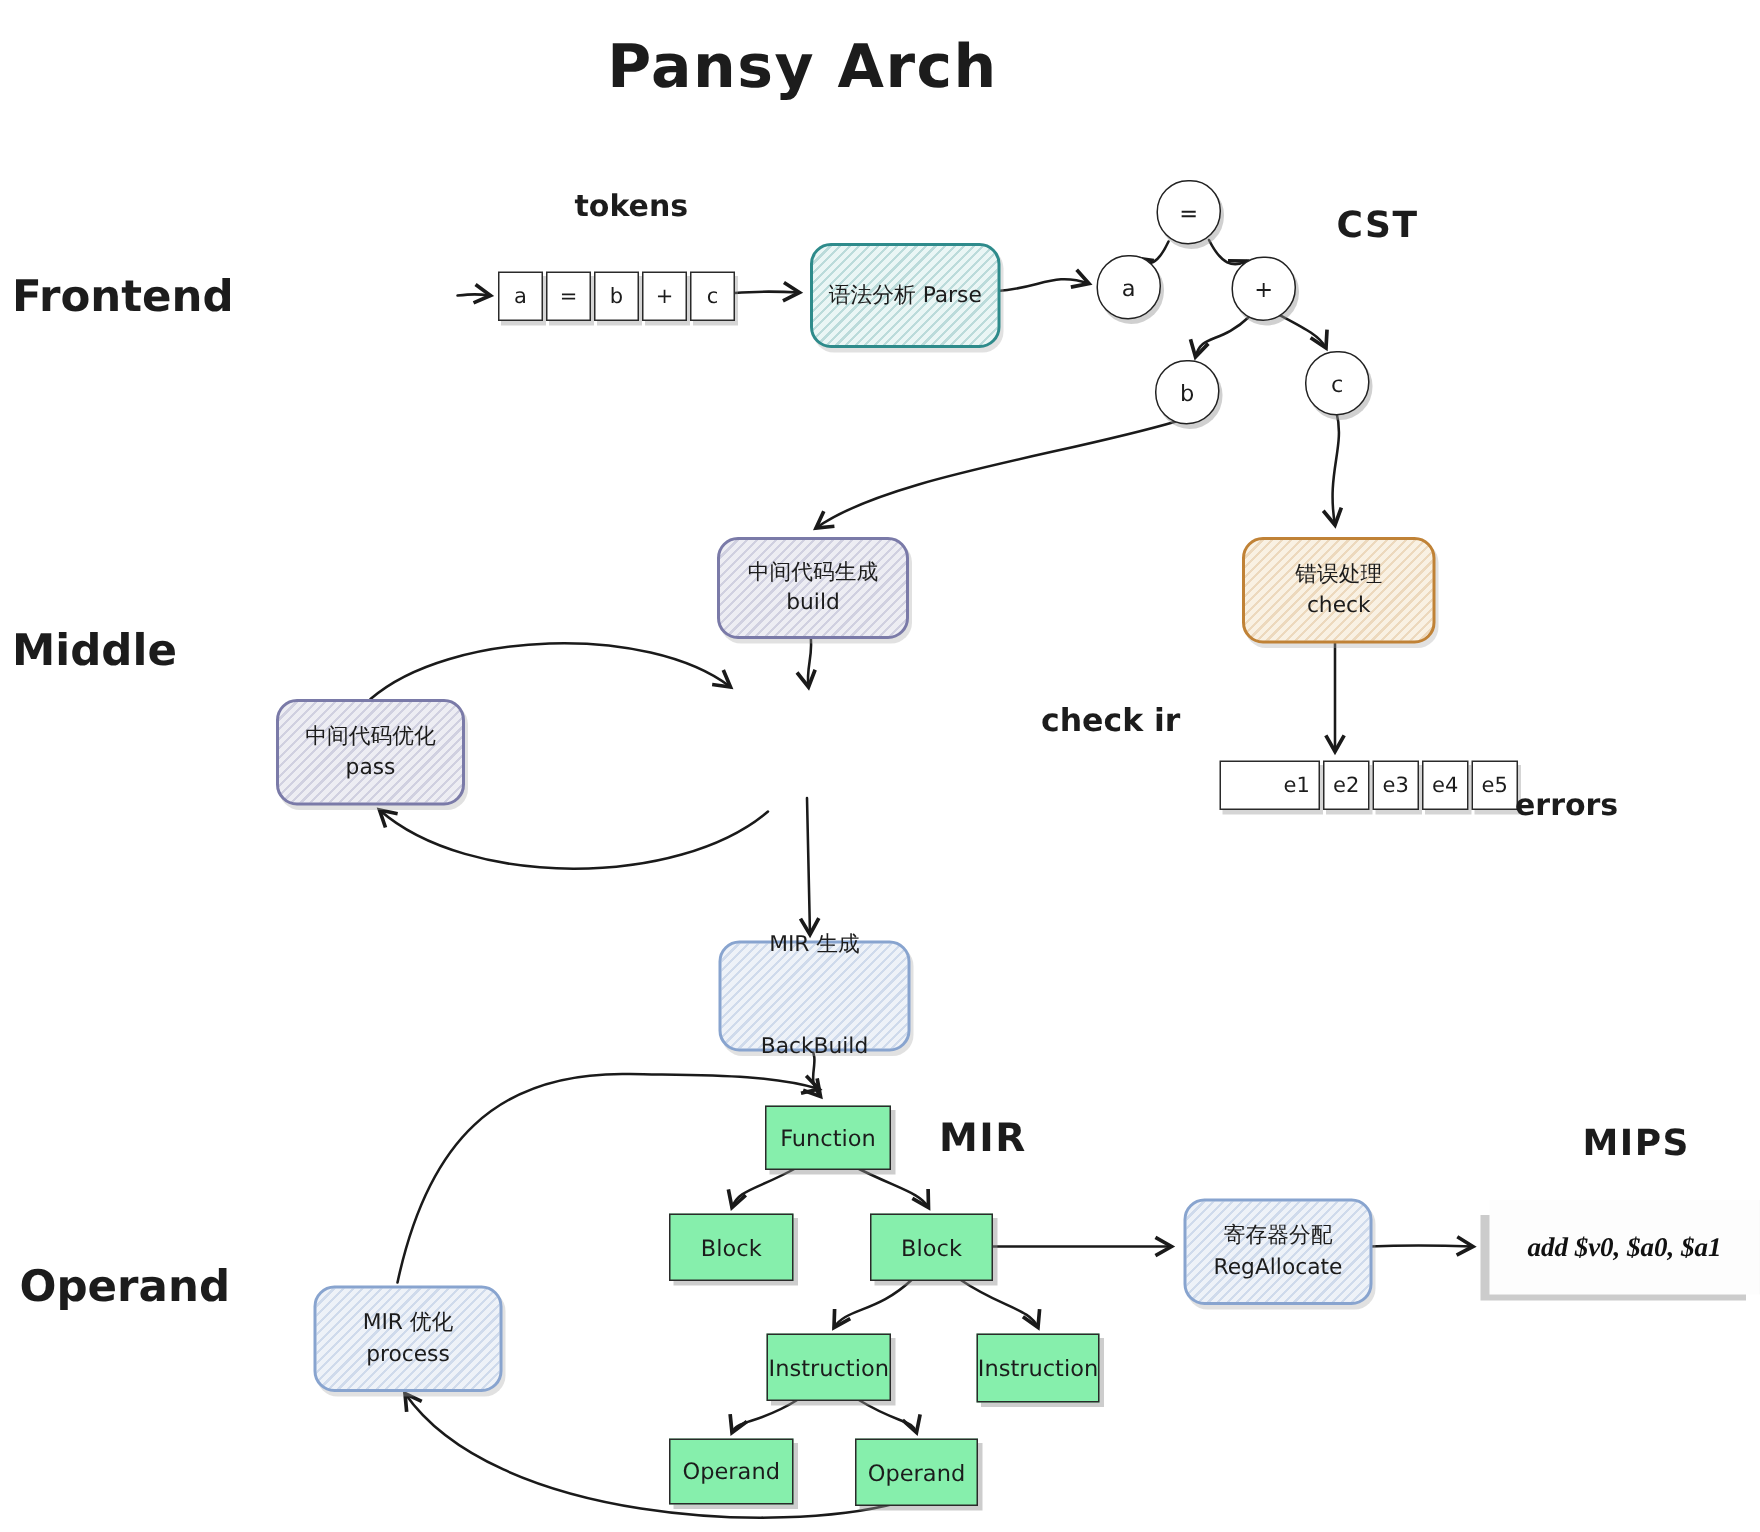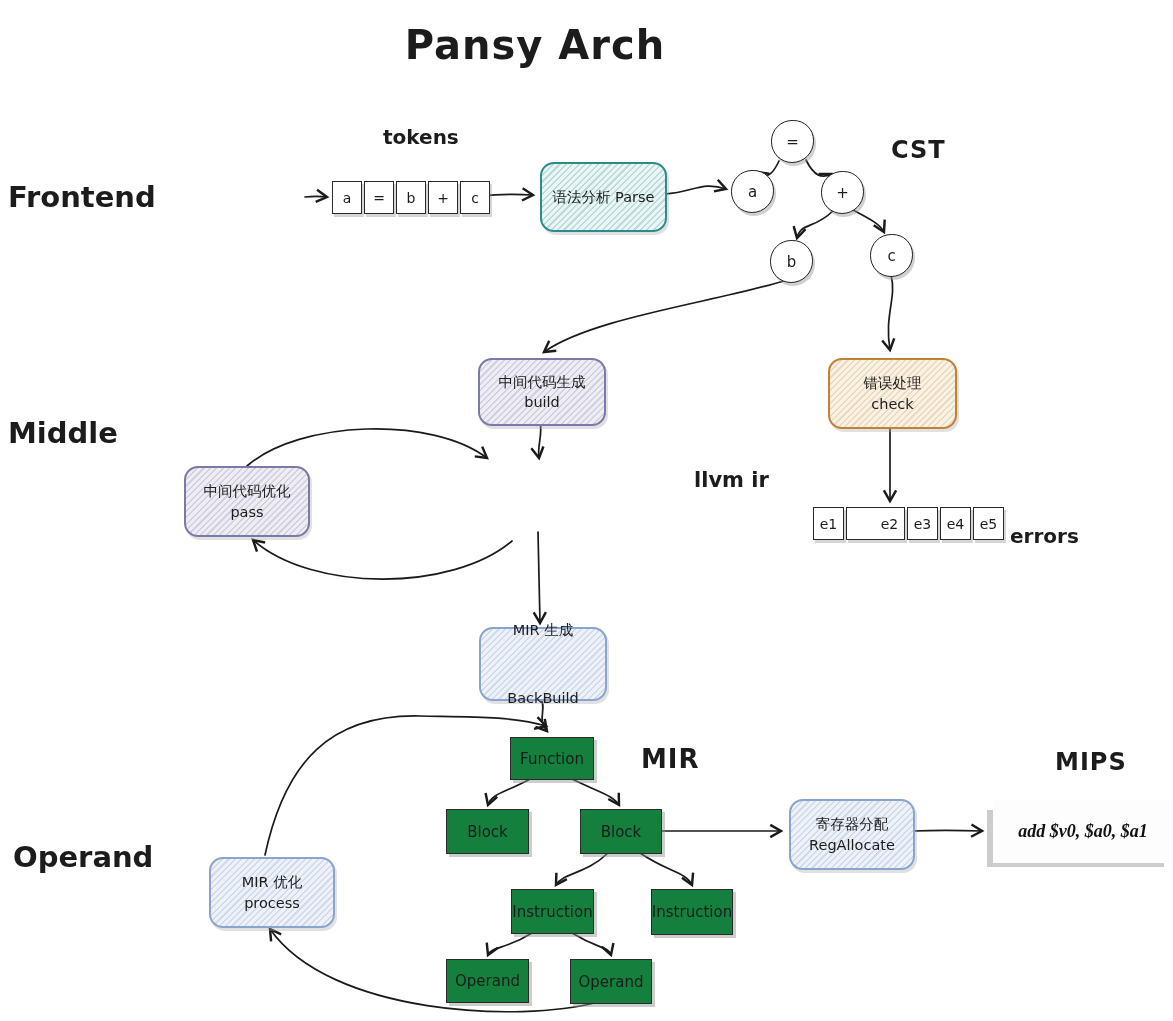--- a/index.html
+++ b/index.html
@@ -26,21 +26,21 @@
     repeating-linear-gradient(135deg, rgba(192,130,54,0.0) 0 3px, rgba(192,130,54,0.22) 3px 4.5px),#f9f1e3;}
   .blue{border:2px solid #88a4cf;background:
     repeating-linear-gradient(135deg, rgba(136,164,207,0.0) 0 3px, rgba(136,164,207,0.30) 3px 4.5px),#eef2f8;}
   .cell-row{display:flex;gap:2px;}
   .cell{
     width:28px;height:31px;background:#fff;border:1.6px solid #2a2a2a;
     box-shadow:2px 3px 0 rgba(150,150,150,0.4);
     display:flex;align-items:center;justify-content:center;font-size:14px;
   }
   .tree-box{
-    background:#15803d;border:1.7px solid #2a2a2a;
+    background:#86efac;border:1.7px solid #2a2a2a;
     box-shadow:3px 3px 0 rgba(145,145,145,0.45);
     display:flex;align-items:center;justify-content:center;font-size:15px;
   }
   .circle{
     width:41px;height:41px;border-radius:50% 48% 52% 50%;
     background:#fff;border:1.8px solid #222;
     box-shadow:2px 3px 0 rgba(150,150,150,0.45);
     display:flex;align-items:center;justify-content:center;font-size:15px;
   }
   .card{
@@ -124,37 +124,37 @@
   <div class="abs node-box purple" style="left:478px;top:358px;width:124px;height:64px;">
     <span>中间代码生成</span>
     <span>build</span>
   </div>
 
   <div class="abs node-box purple" style="left:184px;top:466px;width:122px;height:67px;">
     <span>中间代码优化</span>
     <span>pass</span>
   </div>
 
-  <div class="abs small-label" style="left:694px;top:468px;font-size:21px;">llvm ir</div>
+  <div class="abs small-label" style="left:694px;top:468px;font-size:21px;">check ir</div>
 
   <div class="abs cell-row" style="left:813px;top:507px;">
-    <div class="cell" style="width:29px;">e1</div>
-    <div class="cell" style="width:29px;padding-left:28px;">e2</div>
+    <div class="cell" style="width:29px;padding-left:36px;">e1</div>
+    <div class="cell" style="width:29px;">e2</div>
     <div class="cell" style="width:29px;">e3</div>
     <div class="cell" style="width:29px;">e4</div>
     <div class="cell" style="width:29px;">e5</div>
   </div>
   <div class="abs small-label" style="left:1010px;top:524px;">errors</div>
 
   <div class="abs node-box blue" style="left:479px;top:627px;width:124px;height:70px;gap:48px;">
     <span>MIR 生成</span>
     <span>BackBuild</span>
   </div>
 
-  <div class="abs big-label" style="left:641px;top:744px;font-size:26px;">MIR</div>
+  <div class="abs big-label" style="left:626px;top:744px;font-size:26px;">MIR</div>
 
   <div class="abs tree-box" style="left:510px;top:737px;width:82px;height:41px;">Function</div>
   <div class="abs tree-box" style="left:446px;top:809px;width:81px;height:43px;">Block</div>
   <div class="abs tree-box" style="left:580px;top:809px;width:80px;height:43px;">Block</div>
   <div class="abs tree-box" style="left:511px;top:889px;width:81px;height:43px;">Instruction</div>
   <div class="abs tree-box" style="left:651px;top:889px;width:80px;height:44px;">Instruction</div>
   <div class="abs tree-box" style="left:446px;top:959px;width:81px;height:42px;">Operand</div>
   <div class="abs tree-box" style="left:570px;top:959px;width:80px;height:43px;">Operand</div>
 
   <div class="abs node-box blue" style="left:209px;top:857px;width:122px;height:67px;">

